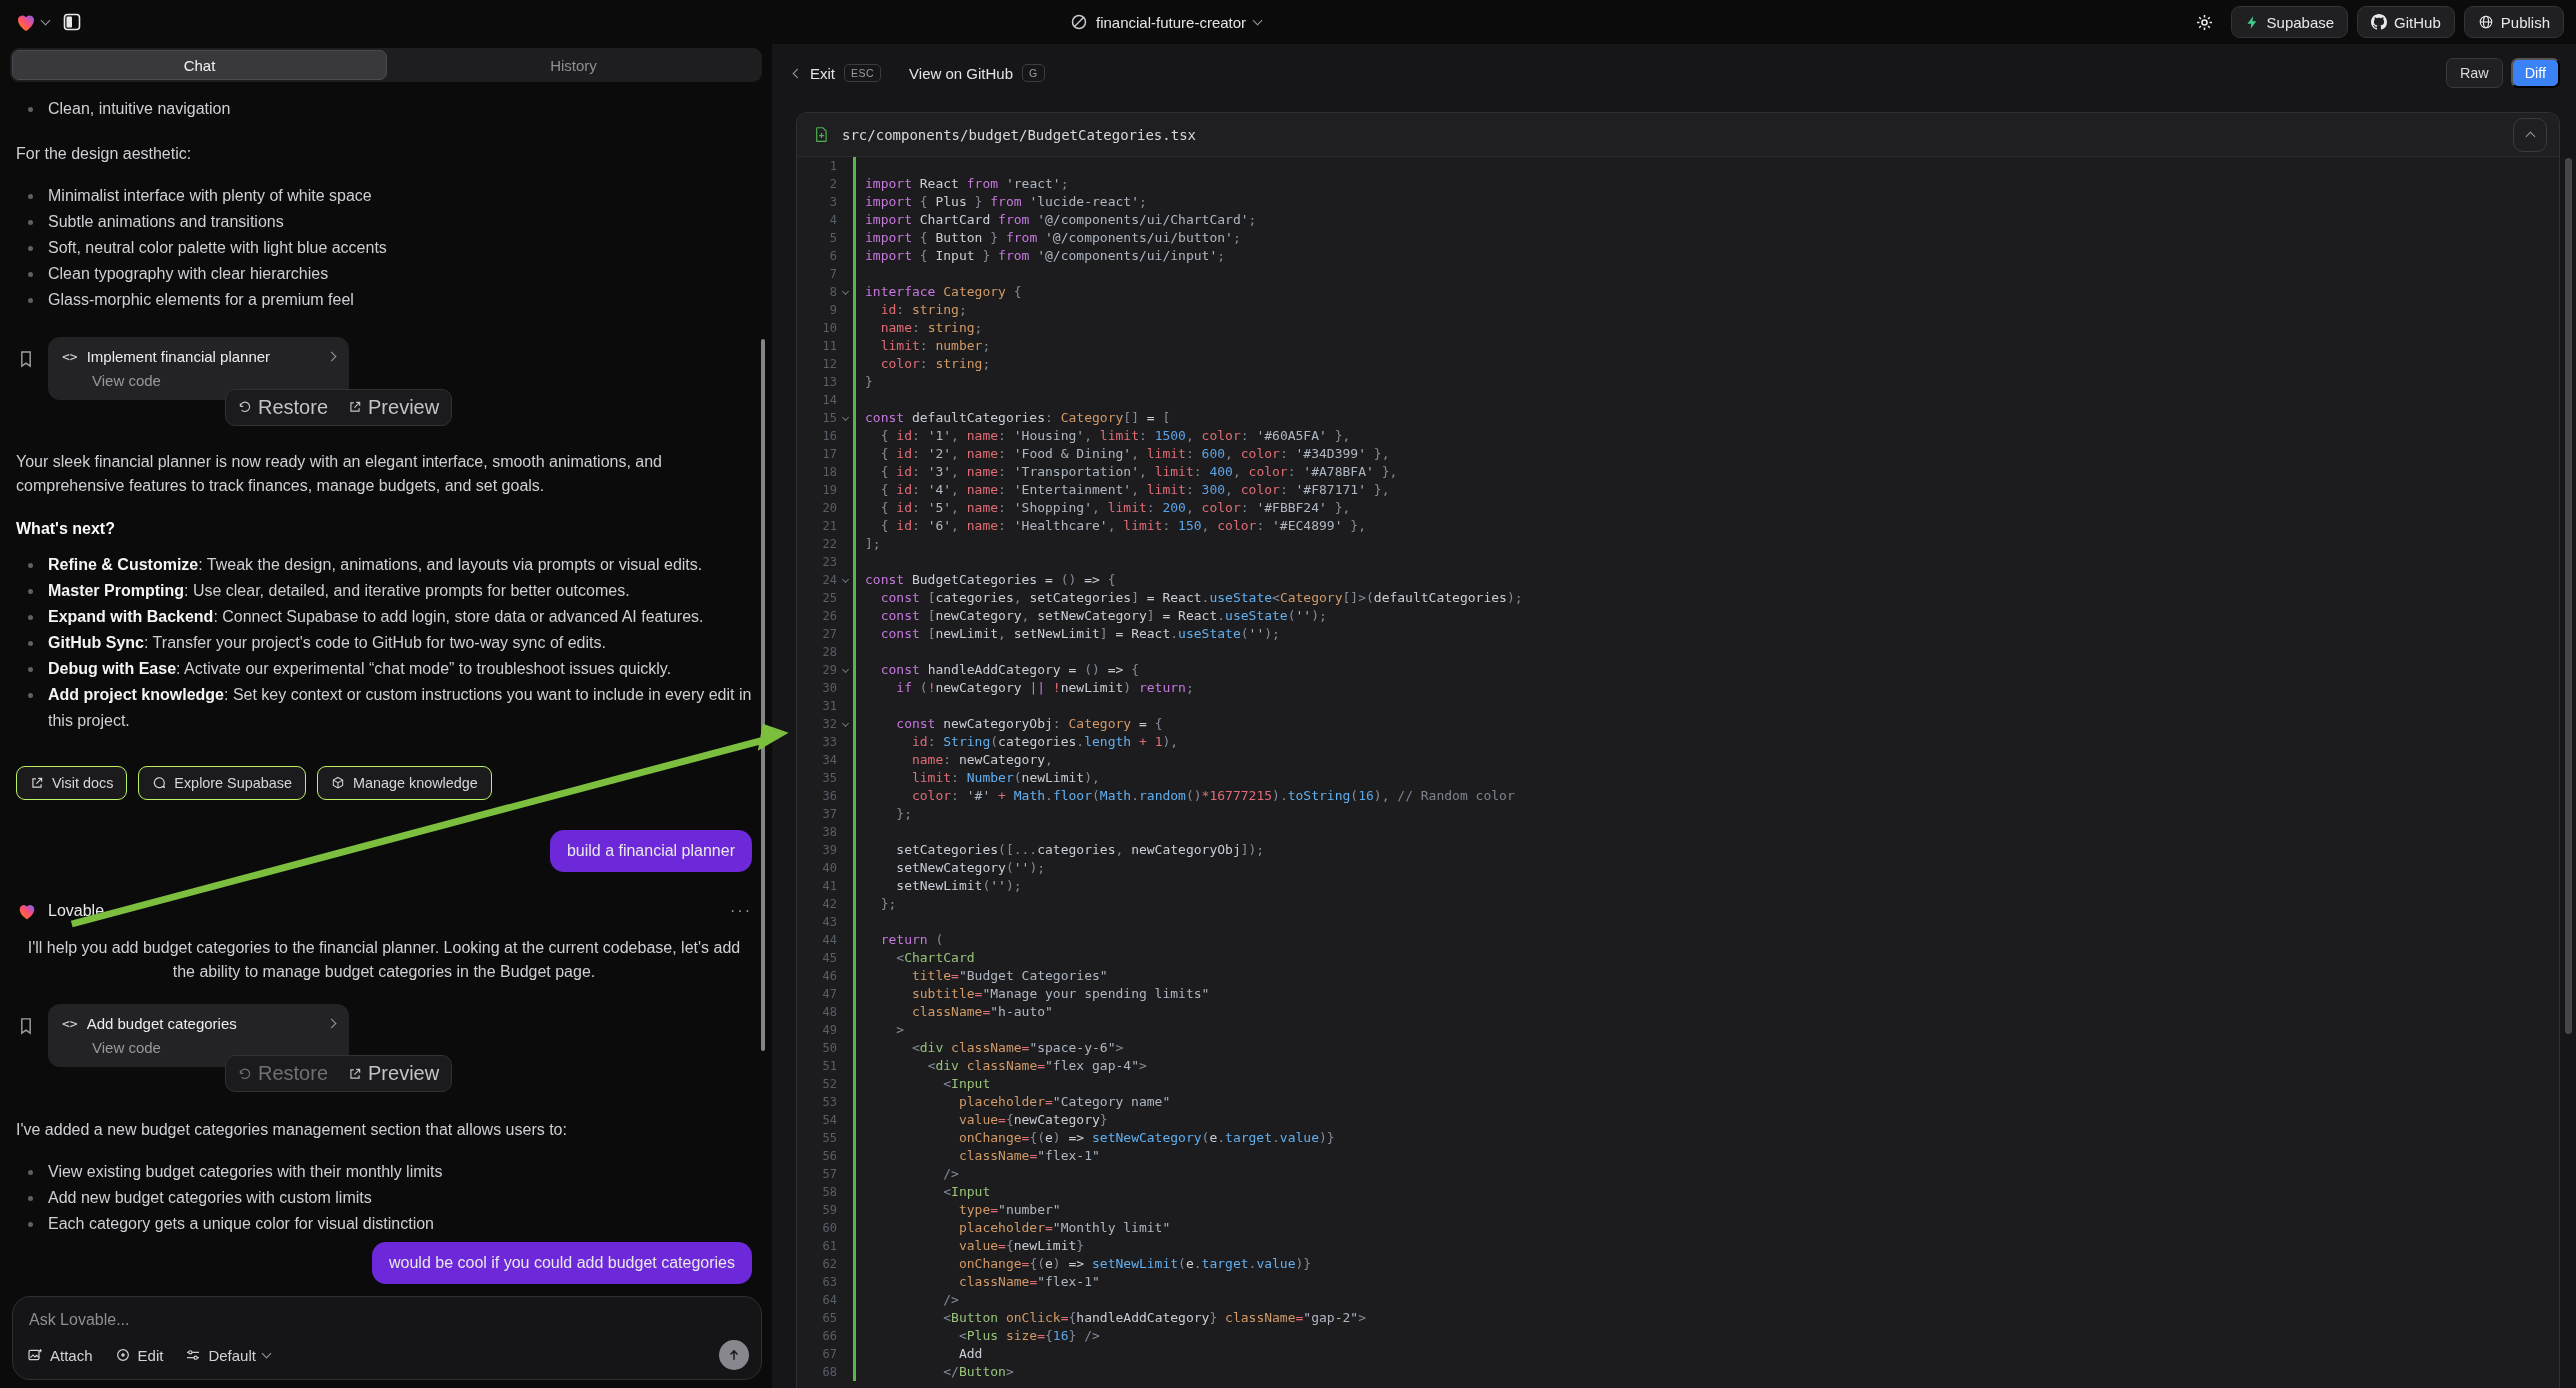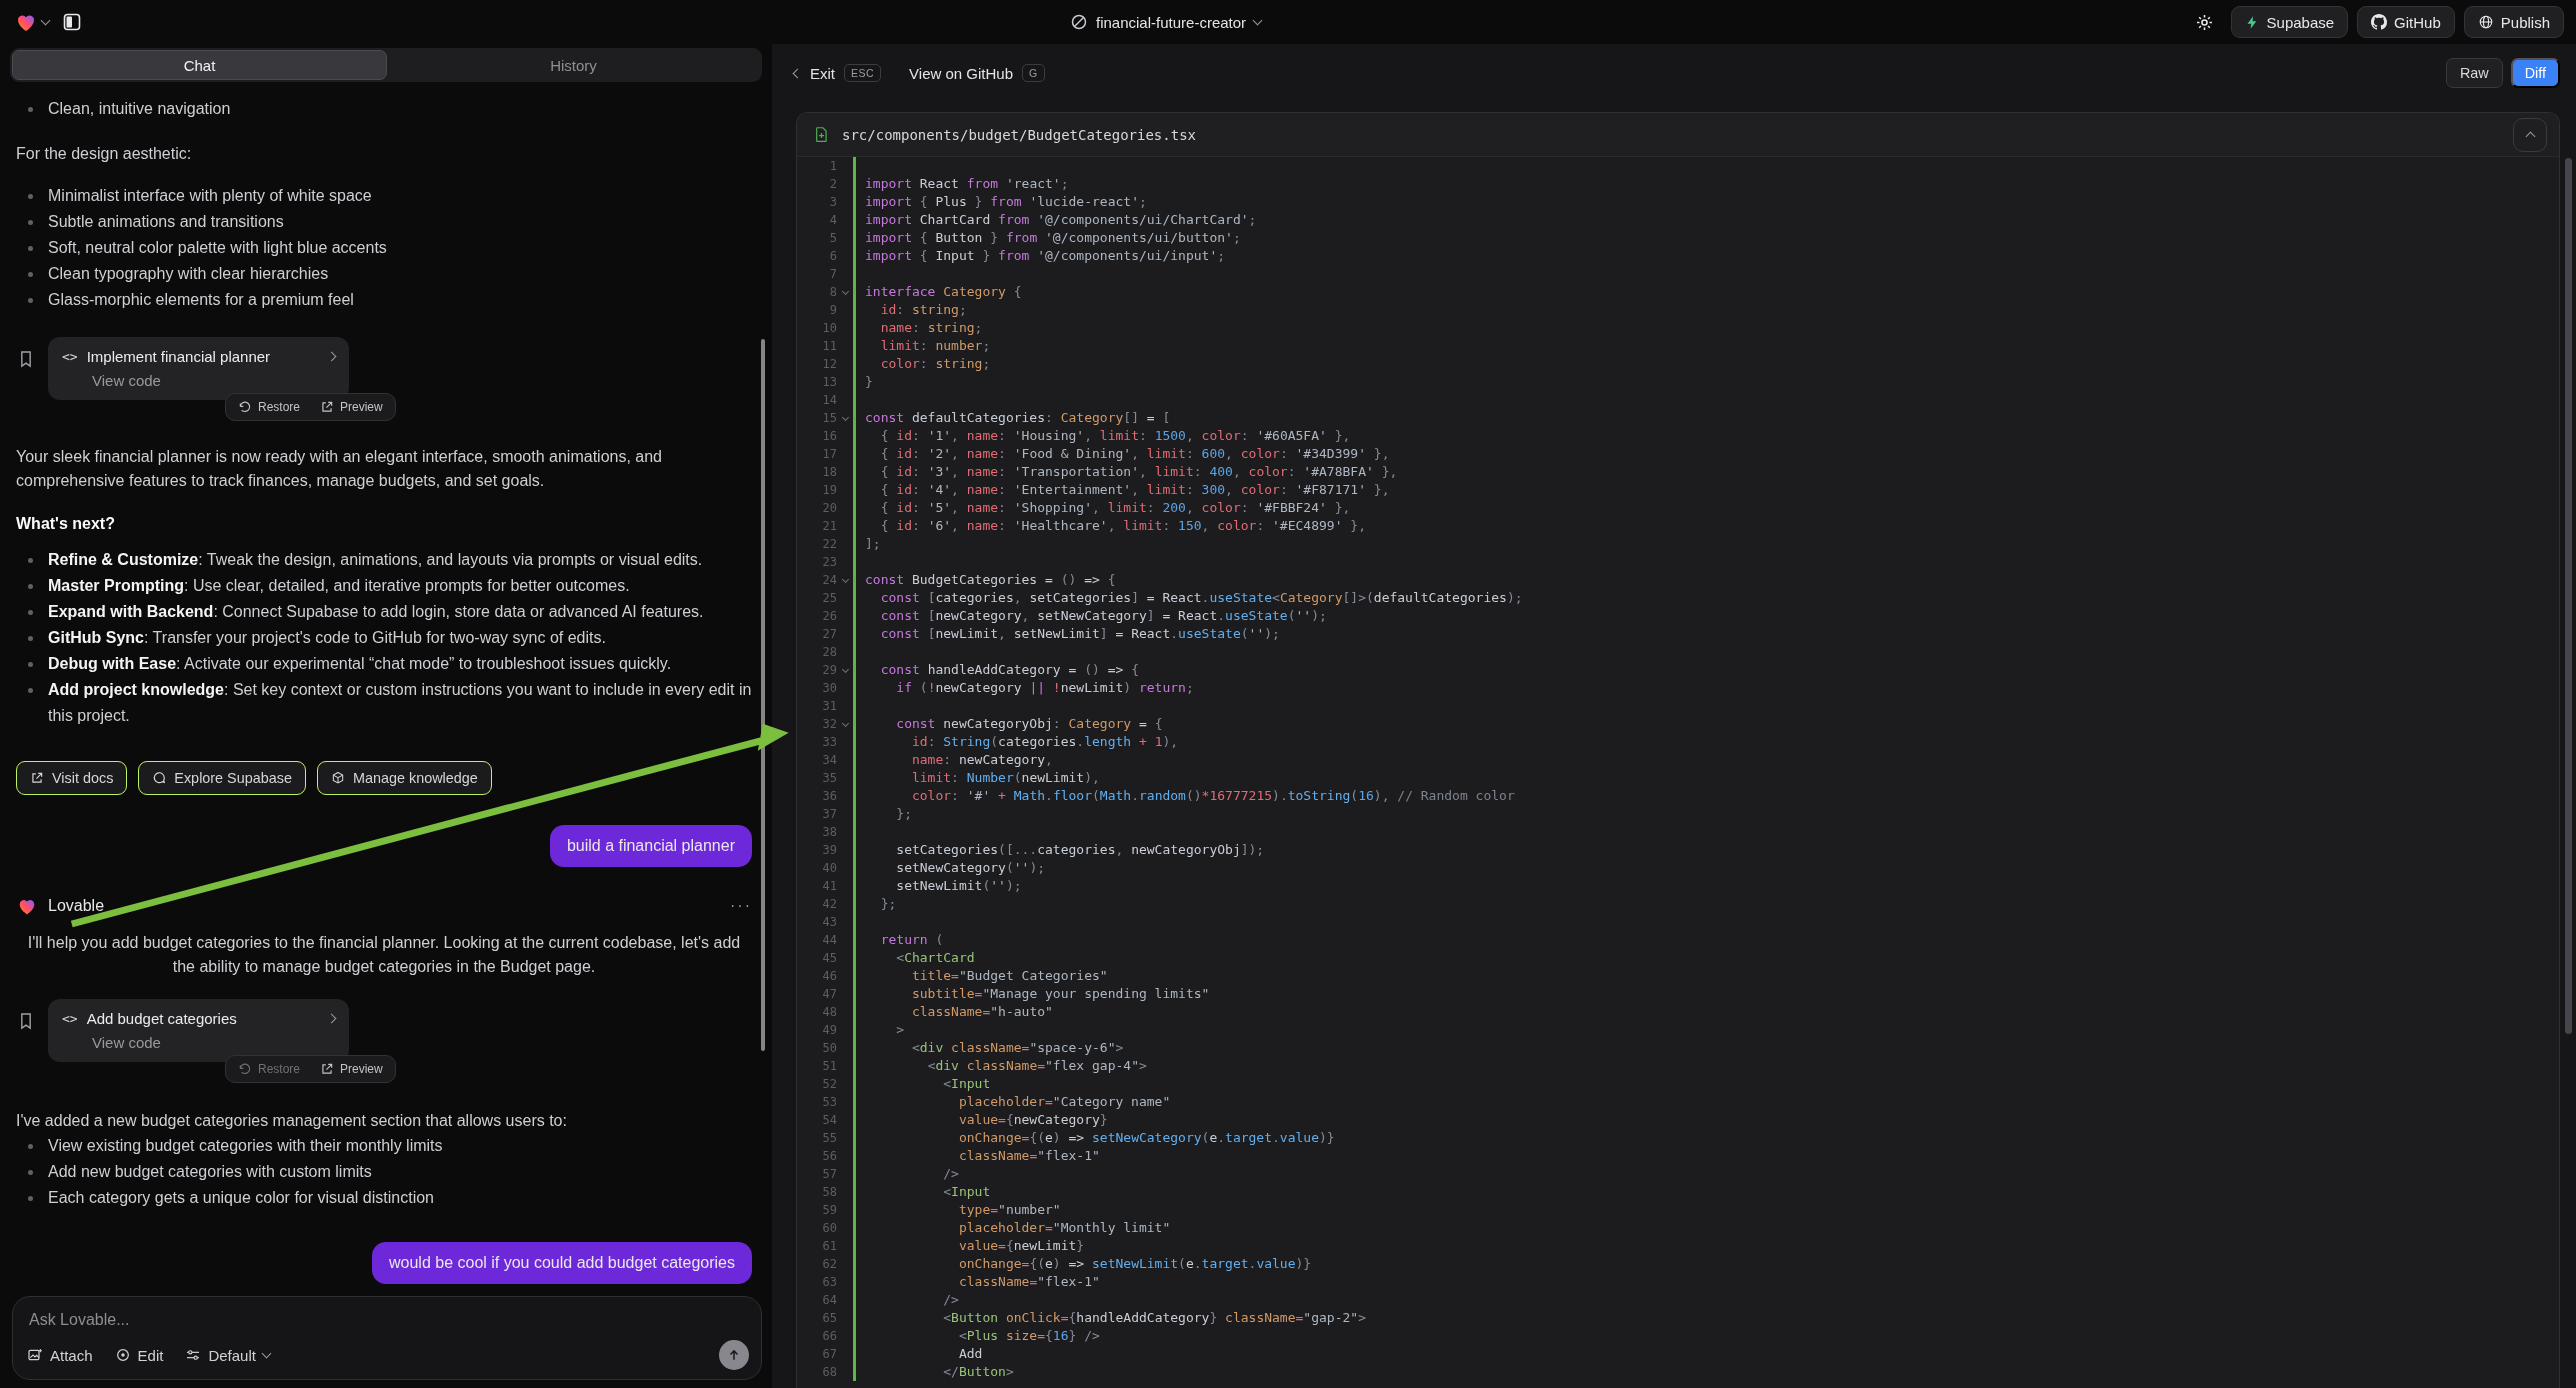--- a/index.html
+++ b/index.html
@@ -51,21 +51,21 @@
   .tool-row { display:flex; align-items:flex-start; gap:12px; }
   .tool-card { width:301px; background:#232326; border-radius:12px; padding:11px 14px;
                cursor:pointer; }
   .tc-top { display:flex; align-items:center; gap:9px; }
   .code-glyph { font-family:"DejaVu Sans Mono", monospace; font-size:13px; color:#d8d8dc; }
   .tc-title { flex:1; font-size:15px; color:#ececef; }
   .view-code { margin:7px 0 0 30px; font-size:15px; color:#98989f; cursor:pointer; }
   .rp-bar { display:inline-flex; align-items:center; gap:20px; background:#1b1b1e;
             border:1px solid #323236; border-radius:10px; padding:6px 12px;
             margin:-12px 0 0 177px; position:relative; z-index:3; }
-  .rp-btn { display:flex; align-items:center; gap:6px; font-size:12px; color:#c2c2c8;
+  .rp-btn { display:flex; align-items:center; gap:6px; font-size:20px; color:#c2c2c8;
             cursor:pointer; }
   .rp-btn.dim { color:#6f6f76; }
 
   .doc-btns { display:flex; gap:11px; }
   .doc-btn { display:flex; align-items:center; gap:8px; height:34px; padding:0 13px;
              background:#1b1b1e; border:1px solid #bef264; border-radius:9px;
              font-size:14.4px; color:#d6d6da; cursor:pointer; }
 
   .bubble { display:inline-block; background:#6d28d9; border-radius:14px;
             padding:12px 17px; font-size:16px; color:#e8e8ea; }
@@ -338,21 +338,21 @@
               <path d="M10 5H5v14h14v-5M14 4h6v6M20 4l-9 9" fill="none" stroke="#c2c2c8" stroke-width="2"></path>
             </svg>
             <span>Preview</span>
           </span>
         </div>
       </div>
     </div>
 
     <div class="para" style="margin-top:26px;">I've added a new budget categories management section that allows users to:</div>
 
-    <ul class="b-list" id="added-list" style="">
+    <ul class="b-list" id="added-list" style="margin-top:17px;">
         <li class="b-item">View existing budget categories with their monthly limits</li>
         <li class="b-item">Add new budget categories with custom limits</li>
         <li class="b-item">Each category gets a unique color for visual distinction</li>
       </ul>
   </div>
 
   <div class="bubble-row" style="position:absolute; right:20px; bottom:104px;">
     <span class="bubble">would be cool if you could add budget categories</span>
   </div>
 

